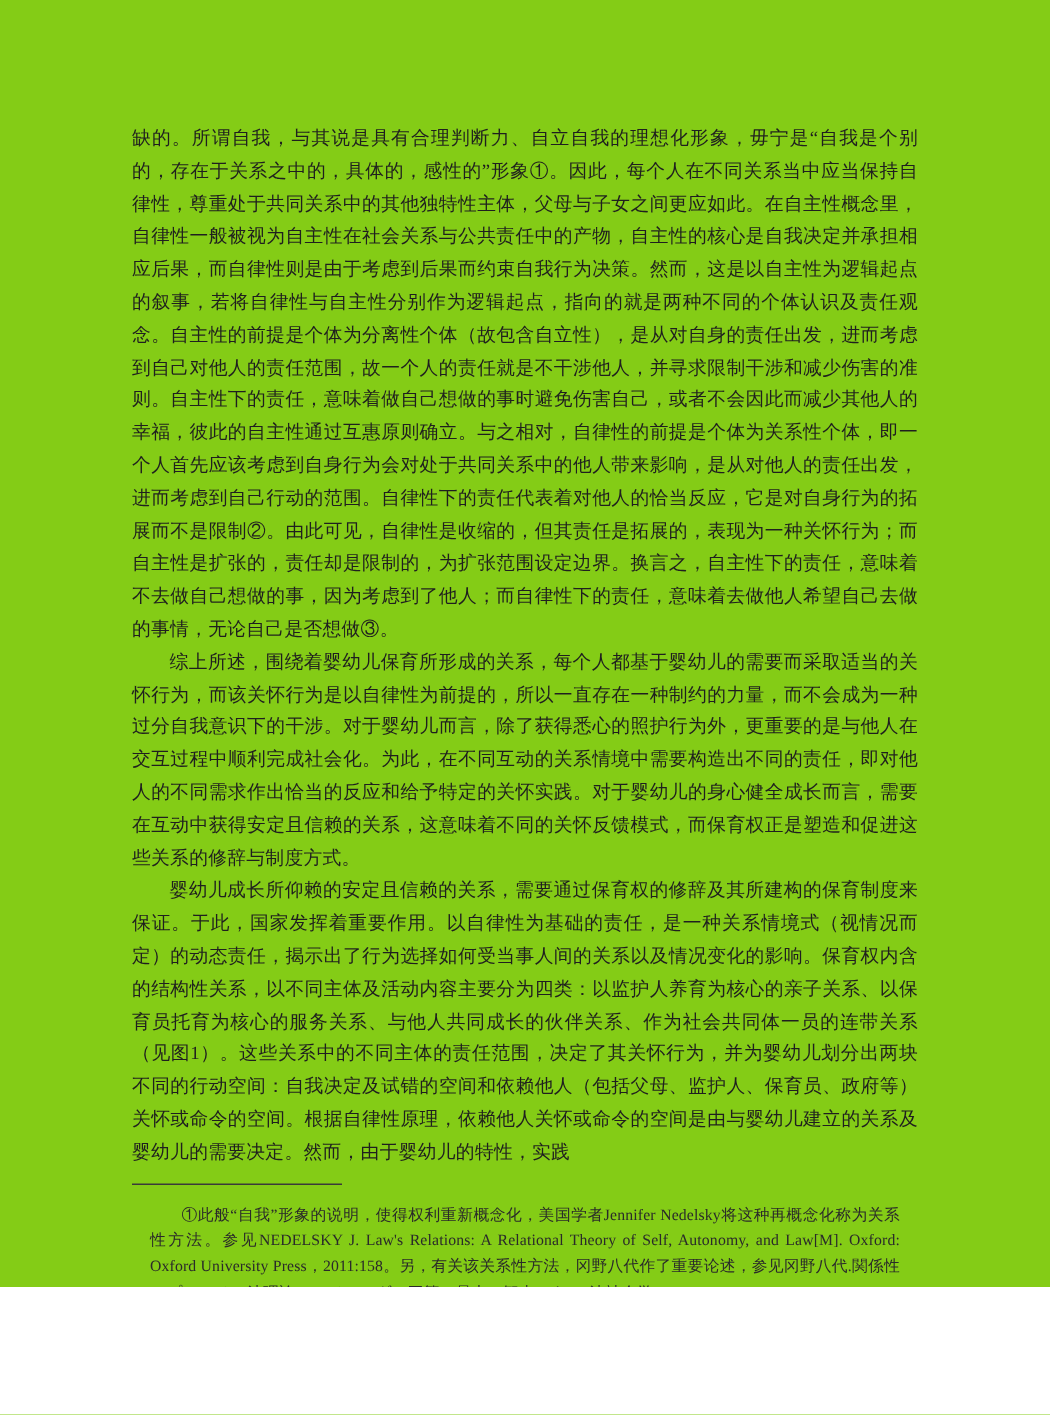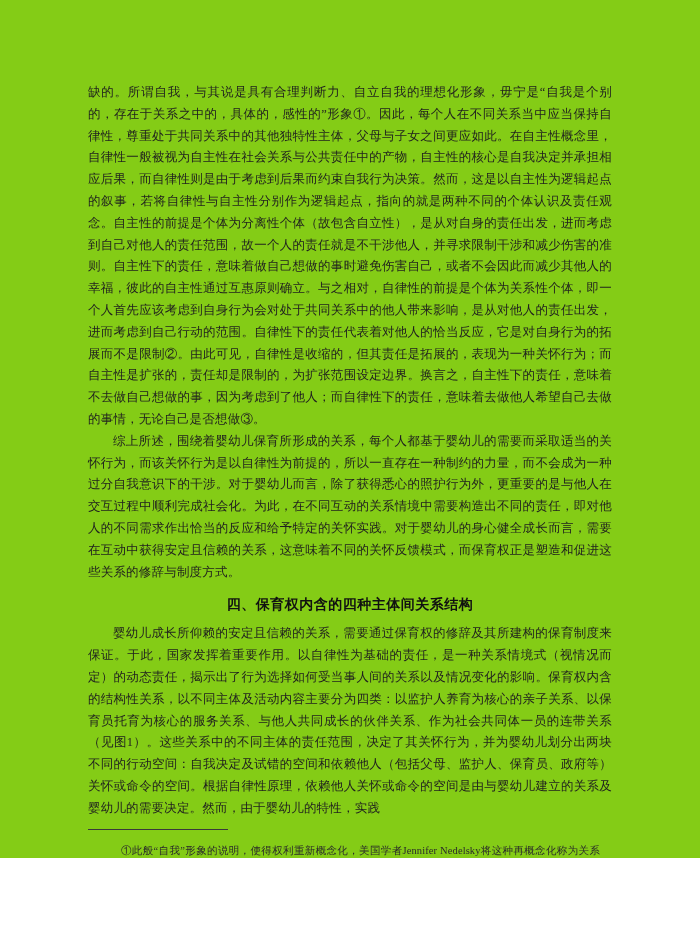--- a/index.html
+++ b/index.html
@@ -64,21 +64,20 @@
     letter-spacing: 1px;
   }
 </style>
 </head>
 <body>
 
 <div class="page">
   <div class="text-column">
     <p class="body-para">缺的。所谓自我，与其说是具有合理判断力、自立自我的理想化形象，毋宁是“自我是个别的，存在于关系之中的，具体的，感性的”形象①。因此，每个人在不同关系当中应当保持自律性，尊重处于共同关系中的其他独特性主体，父母与子女之间更应如此。在自主性概念里，自律性一般被视为自主性在社会关系与公共责任中的产物，自主性的核心是自我决定并承担相应后果，而自律性则是由于考虑到后果而约束自我行为决策。然而，这是以自主性为逻辑起点的叙事，若将自律性与自主性分别作为逻辑起点，指向的就是两种不同的个体认识及责任观念。自主性的前提是个体为分离性个体（故包含自立性），是从对自身的责任出发，进而考虑到自己对他人的责任范围，故一个人的责任就是不干涉他人，并寻求限制干涉和减少伤害的准则。自主性下的责任，意味着做自己想做的事时避免伤害自己，或者不会因此而减少其他人的幸福，彼此的自主性通过互惠原则确立。与之相对，自律性的前提是个体为关系性个体，即一个人首先应该考虑到自身行为会对处于共同关系中的他人带来影响，是从对他人的责任出发，进而考虑到自己行动的范围。自律性下的责任代表着对他人的恰当反应，它是对自身行为的拓展而不是限制②。由此可见，自律性是收缩的，但其责任是拓展的，表现为一种关怀行为；而自主性是扩张的，责任却是限制的，为扩张范围设定边界。换言之，自主性下的责任，意味着不去做自己想做的事，因为考虑到了他人；而自律性下的责任，意味着去做他人希望自己去做的事情，无论自己是否想做③。</p>
     <p class="body-para indent">综上所述，围绕着婴幼儿保育所形成的关系，每个人都基于婴幼儿的需要而采取适当的关怀行为，而该关怀行为是以自律性为前提的，所以一直存在一种制约的力量，而不会成为一种过分自我意识下的干涉。对于婴幼儿而言，除了获得悉心的照护行为外，更重要的是与他人在交互过程中顺利完成社会化。为此，在不同互动的关系情境中需要构造出不同的责任，即对他人的不同需求作出恰当的反应和给予特定的关怀实践。对于婴幼儿的身心健全成长而言，需要在互动中获得安定且信赖的关系，这意味着不同的关怀反馈模式，而保育权正是塑造和促进这些关系的修辞与制度方式。</p>
-    <h2 class="section-heading">四、保育权内含的四种主体间关系结构</h2>
     <p class="body-para indent">婴幼儿成长所仰赖的安定且信赖的关系，需要通过保育权的修辞及其所建构的保育制度来保证。于此，国家发挥着重要作用。以自律性为基础的责任，是一种关系情境式（视情况而定）的动态责任，揭示出了行为选择如何受当事人间的关系以及情况变化的影响。保育权内含的结构性关系，以不同主体及活动内容主要分为四类：以监护人养育为核心的亲子关系、以保育员托育为核心的服务关系、与他人共同成长的伙伴关系、作为社会共同体一员的连带关系（见图1）。这些关系中的不同主体的责任范围，决定了其关怀行为，并为婴幼儿划分出两块不同的行动空间：自我决定及试错的空间和依赖他人（包括父母、监护人、保育员、政府等）关怀或命令的空间。根据自律性原理，依赖他人关怀或命令的空间是由与婴幼儿建立的关系及婴幼儿的需要决定。然而，由于婴幼儿的特性，实践</p>
     <div class="footnote-rule"></div>
     <div class="footnotes">
       <p>①此般“自我”形象的说明，使得权利重新概念化，美国学者Jennifer Nedelsky将这种再概念化称为关系性方法。参见NEDELSKY J. Law's Relations: A Relational Theory of Self, Autonomy, and Law[M]. Oxford: Oxford University Press，2011:158。另，有关该关系性方法，冈野八代作了重要论述，参见冈野八代.関係性アプローチと法理論——ジェンダー平等と暴力の観点から[J].法社会学，2016(82):22-39.</p>
       <p>③吉利根.不同的声音：心理学理论与妇女发展[M].肖巍，译.北京：中央编译出版社，1999:38.</p>
     </div>
   </div>
   <div class="page-number">123</div>
 </div>
 

